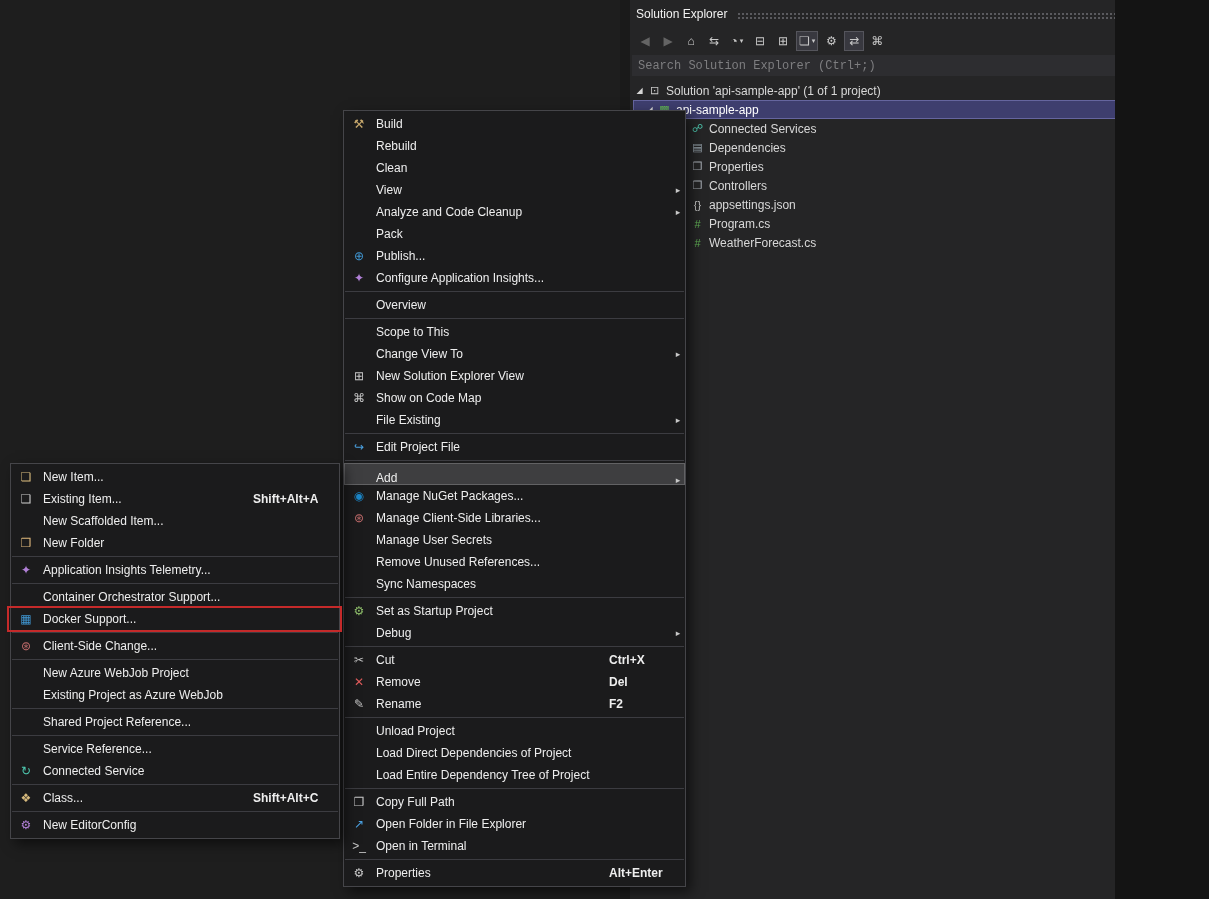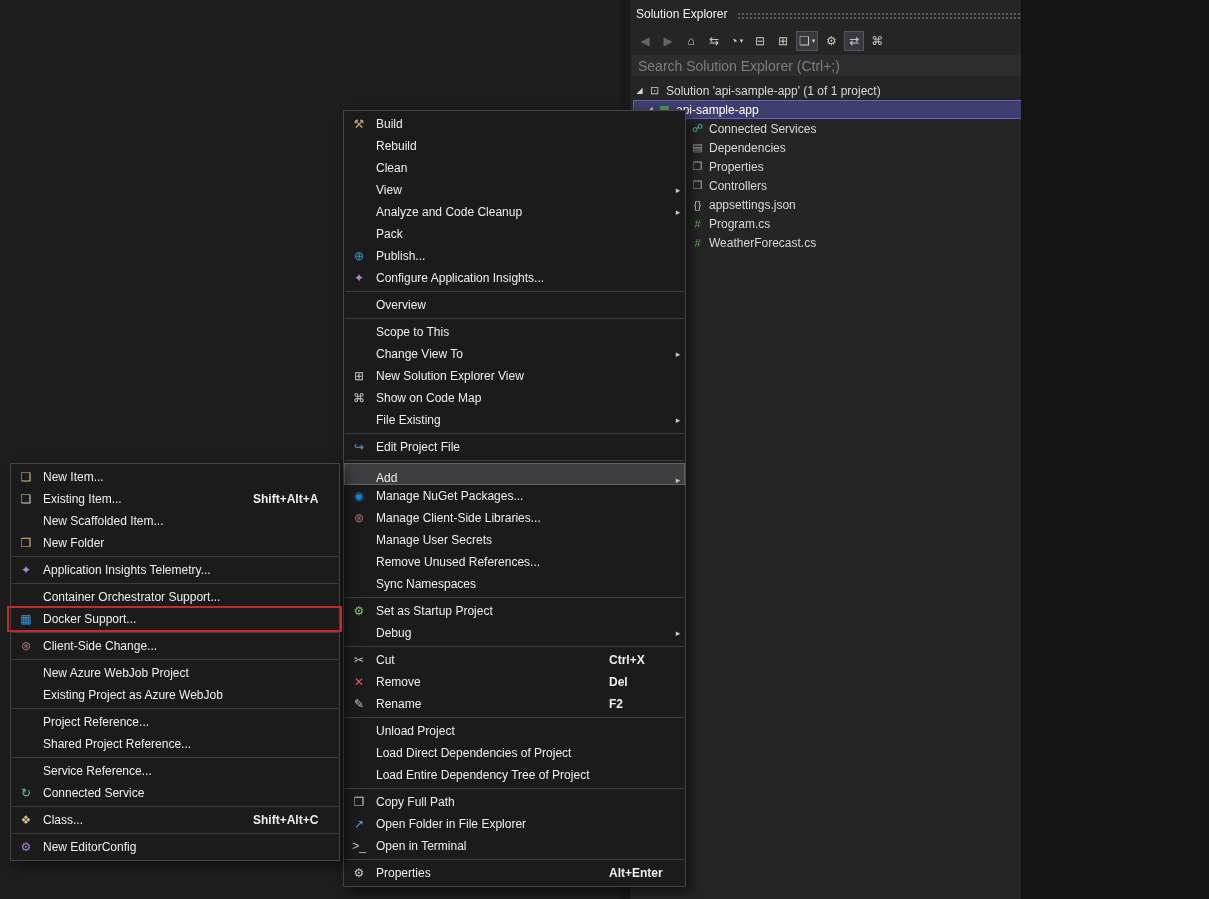--- a/index.html
+++ b/index.html
@@ -1,19 +1,19 @@
 <!DOCTYPE html>
 <html style="--desktop-bg: #1e1e1e; --panel-bg: #252526; --menu-bg: #1b1b1c; --menu-border: #454549; --menu-separator: #3c3c41; --menu-text: #eeeeee; --highlight-bg: #3e3e40; --highlight-border: #626264; --selection-bg: #3e3e6e; --selection-border: #65659f; --annotation-red: #c52a2a;"><head>
 <meta charset="utf-8">
 <style>
   * { box-sizing: border-box; }
   html, body { margin: 0; padding: 0; background: #141414; }
   #canvas {
     position: relative;
-    width: 1021px; height: 899px;
+    width: 1115px; height: 899px;
     background: var(--desktop-bg, #1e1e1e);
     overflow: hidden;
     font-family: "Liberation Sans", sans-serif;
     font-size: 12px;
     color: #d8d8d8;
   }
 
   
   #splitter { position: absolute; left: 620px; top: 0; width: 10px; height: 899px; background: #1a1a1a; }
 
@@ -36,21 +36,21 @@
   .pin-glyph::after  { content: ""; position: absolute; left: 4px; top: 8px; width: 1px; height: 4px; background: #f1f1f1; }
 
   .se-toolbar { height: 27px; display: flex; align-items: center; padding: 0 5px; gap: 3px; }
   .tb-btn { height: 20px; min-width: 20px; display: flex; align-items: center; justify-content: center; color: #c8c8c8; padding: 0 2px; }
   .tb-btn .tb-glyph { font-size: 12px; line-height: 1; }
   .tb-btn.dim { color: #646464; }
   .tb-btn.pressed { background: #38383f; border: 1px solid #55555c; }
   .tb-caret { font-size: 7px; margin-left: 2px; color: #c8c8c8; }
 
   .se-search { height: 21px; margin: 1px 2px 3px 2px; background: #2d2d30; display: flex; align-items: center; padding-right: 7px; }
-  .se-search-input { flex: 1; height: 100%; background: transparent; border: none; outline: none; color: #22c55e; font-family: Liberation Sans, sans-serif; font-size: 14px; padding: 0 0 0 6px; }
+  .se-search-input { flex: 1; height: 100%; background: transparent; border: none; outline: none; color: #22c55e; font-family: Liberation Mono, monospace; font-size: 12px; padding: 0 0 0 6px; }
   .se-search-input::placeholder { color: #7e7e80; }
   .search-glyph { position: relative; width: 14px; height: 14px; display: inline-block; }
   .search-glyph::before { content: ""; position: absolute; left: 2px; top: 2px; width: 7px; height: 7px; border: 1px solid #c0c0c0; border-radius: 50%; }
   .search-glyph::after { content: ""; position: absolute; left: 9px; top: 10px; width: 5px; height: 1px; background: #c0c0c0; transform: rotate(45deg); transform-origin: left center; }
   .se-search-caret { font-size: 7px; color: #a0a0a0; margin-left: 3px; }
 
   .se-tree { padding-top: 2px; }
   .tree-row { height: 19px; display: flex; align-items: center; margin: 0 7px 0 3px; white-space: nowrap; color: #d8d8d8; }
   .tree-row.selected {
     background: var(--selection-bg, #3e3e6e);
@@ -437,25 +437,20 @@
         <span class="mi-arrow"></span>
       </div>
       <div class="menu-item">
         <span class="mi-icon"></span>
         <span class="mi-label">Existing Project as Azure WebJob</span>
         <span class="mi-arrow"></span>
       </div>
       <div class="menu-sep"></div>
       <div class="menu-item">
         <span class="mi-icon"></span>
-        <span class="mi-label">Project Reference...</span>
-        <span class="mi-arrow"></span>
-      </div>
-      <div class="menu-item">
-        <span class="mi-icon"></span>
         <span class="mi-label">Shared Project Reference...</span>
         <span class="mi-arrow"></span>
       </div>
       <div class="menu-sep"></div>
       <div class="menu-item">
         <span class="mi-icon"></span>
         <span class="mi-label">Service Reference...</span>
         <span class="mi-arrow"></span>
       </div>
       <div class="menu-item">

